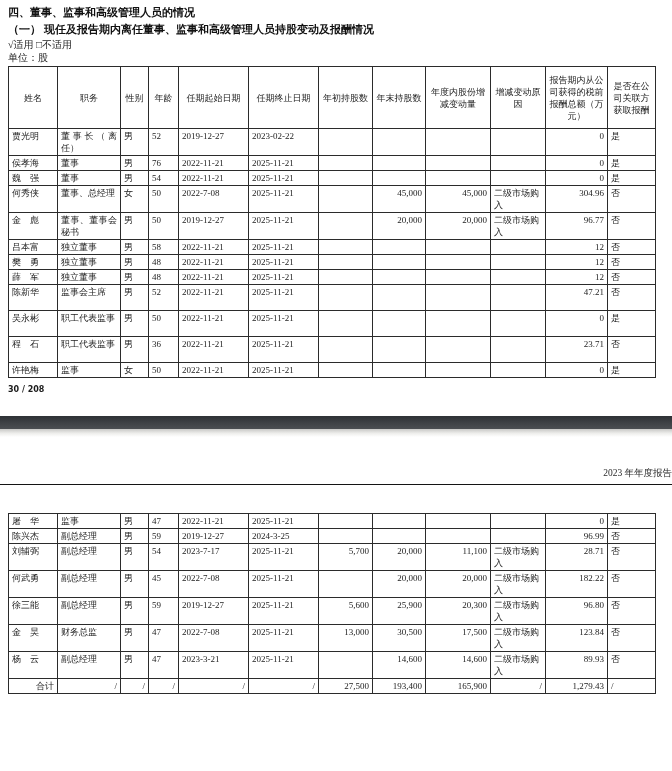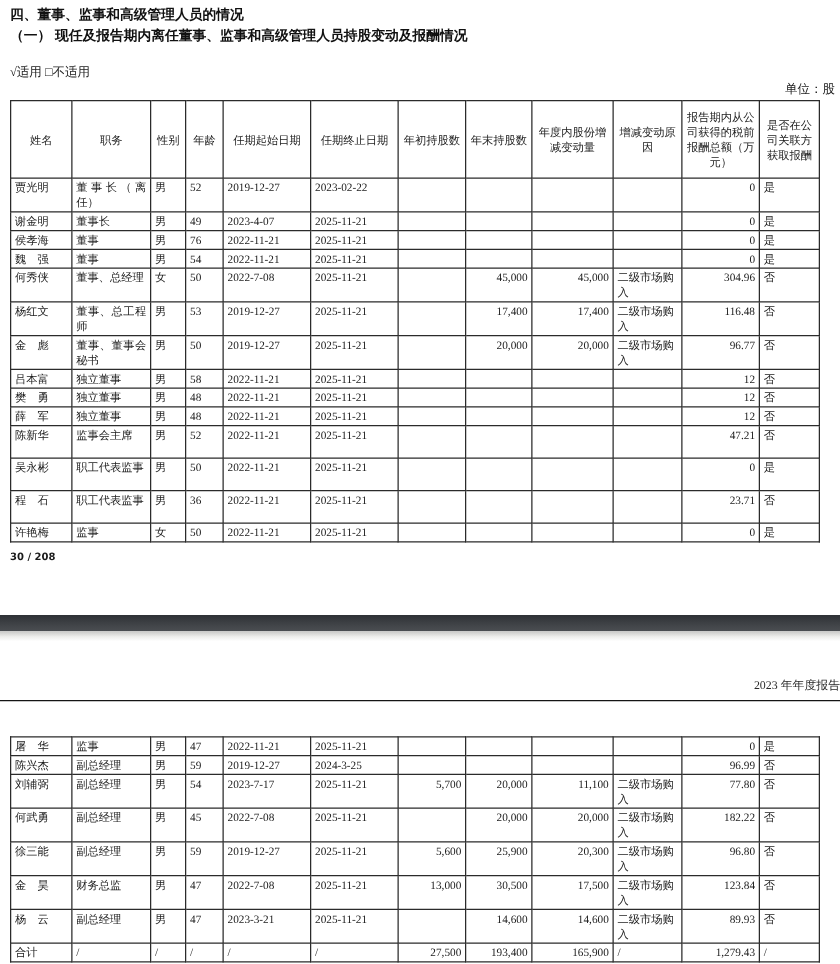--- a/index.html
+++ b/index.html
@@ -2,44 +2,44 @@
 <html><head>
 <meta charset="utf-8">
 <style>
   html,body { margin:0; padding:0; }
   body {
     width:672px; height:771px; background:#ffffff; overflow:hidden;
     font-family:"Liberation Serif","DejaVu Serif",serif;
     color:#1c1c1c;
   }
   .page { background:#fff; box-sizing:border-box; }
-  .page1 { height:492px; padding:4px 0 0 8px;border-radius:14px; }
+  .page1 { height:416px; padding:4px 0 0 8px;border-radius:14px; }
   .sec-title, .sub-title {
     font-family:"Liberation Sans","DejaVu Sans",sans-serif;
     font-weight:bold; font-size:11px; line-height:17px; color:#111;
   }
-  .applicable { font-size:10px; line-height:13px; margin-top:14px; }
-  .unit { font-size:10px; line-height:13px; text-align:right; padding-right:4px;font-family:Liberation Serif, serif; }
+  .applicable { font-size:10px; line-height:13px; margin-top:0; }
+  .unit { font-size:10px; line-height:13px; padding-right:20px;font-family:Liberation Serif, serif; }
   table.rpt {
     border-collapse:collapse; table-layout:fixed; width:647px;
     font-size:9px; line-height:12px; margin-top:2px;
   }
   table.rpt th, table.rpt td {
     border:1px solid #2b2b2b; padding:1px 3px; box-sizing:border-box;
     overflow:hidden; word-break:break-all;
   }
   table.rpt thead th {
     font-weight:normal; text-align:center; vertical-align:middle; height:62px;
   }
   table.rpt td { vertical-align:top; text-align:left; }
   table.rpt td.num { text-align:right; }
   table.rpt td.pos { text-align:justify; text-justify:inter-ideograph; }
   table.rpt tr.single { height:14px; }
   table.rpt tr.dbl { height:26px; }
-  table.rpt tr.total td { text-align:left; }
+  table.rpt tr.total td { text-align:right; }
   table.rpt tr.total td.num { text-align:right; }
   table.rpt tr.total td:last-child { text-align:left; }
   .pagenum {
     text-align:left; font-family:"DejaVu Sans","Liberation Sans",sans-serif;
     font-weight:bold; font-size:8px; margin-top:7px; color:#1a1a1a;
   }
   .separator { height:13px; background:linear-gradient(180deg,#2e3135 0%,#3f4246 55%,#4b4e52 100%); }
   .sep-shadow { height:8px; background:linear-gradient(180deg,#c8c8c6 0%,#eeeeec 55%,#ffffff 100%); }
   .page2 { height:266px; }
   .p2-header {
@@ -100,34 +100,20 @@
           <td>2019-12-27</td>
           <td>2023-02-22</td>
           <td class="num"></td>
           <td class="num"></td>
           <td class="num"></td>
           <td></td>
           <td class="num">0</td>
           <td>是</td>
         </tr>
         <tr class="single">
-          <td>谢金明</td>
-          <td class="pos">董事长</td>
-          <td>男</td>
-          <td>49</td>
-          <td>2023-4-07</td>
-          <td>2025-11-21</td>
-          <td class="num"></td>
-          <td class="num"></td>
-          <td class="num"></td>
-          <td></td>
-          <td class="num">0</td>
-          <td>是</td>
-        </tr>
-        <tr class="single">
           <td>侯孝海</td>
           <td class="pos">董事</td>
           <td>男</td>
           <td>76</td>
           <td>2022-11-21</td>
           <td>2025-11-21</td>
           <td class="num"></td>
           <td class="num"></td>
           <td class="num"></td>
           <td></td>
@@ -153,34 +139,20 @@
           <td class="pos">董事、总经理</td>
           <td>女</td>
           <td>50</td>
           <td>2022-7-08</td>
           <td>2025-11-21</td>
           <td class="num"></td>
           <td class="num">45,000</td>
           <td class="num">45,000</td>
           <td>二级市场购入</td>
           <td class="num">304.96</td>
-          <td>否</td>
-        </tr>
-        <tr class="dbl">
-          <td>杨红文</td>
-          <td class="pos">董事、总工程师</td>
-          <td>男</td>
-          <td>53</td>
-          <td>2019-12-27</td>
-          <td>2025-11-21</td>
-          <td class="num"></td>
-          <td class="num">17,400</td>
-          <td class="num">17,400</td>
-          <td>二级市场购入</td>
-          <td class="num">116.48</td>
           <td>否</td>
         </tr>
         <tr class="dbl">
           <td>金　彪</td>
           <td class="pos">董事、董事会秘书</td>
           <td>男</td>
           <td>50</td>
           <td>2019-12-27</td>
           <td>2025-11-21</td>
           <td class="num"></td>
@@ -349,21 +321,21 @@
             <td>刘辅弼</td>
             <td class="pos">副总经理</td>
             <td>男</td>
             <td>54</td>
             <td>2023-7-17</td>
             <td>2025-11-21</td>
             <td class="num">5,700</td>
             <td class="num">20,000</td>
             <td class="num">11,100</td>
             <td>二级市场购入</td>
-            <td class="num">77.80</td>
+            <td class="num">28.71</td>
             <td>否</td>
           </tr>
           <tr class="single">
             <td>何武勇</td>
             <td class="pos">副总经理</td>
             <td>男</td>
             <td>45</td>
             <td>2022-7-08</td>
             <td>2025-11-21</td>
             <td class="num"></td>

